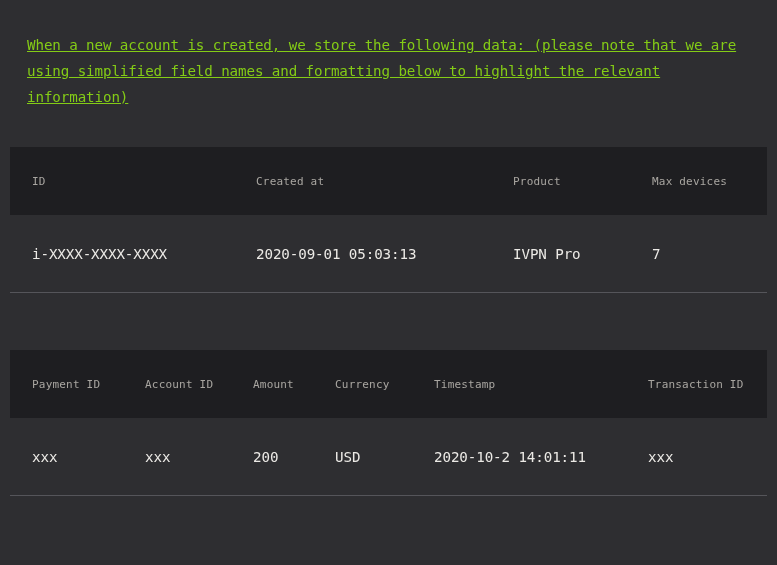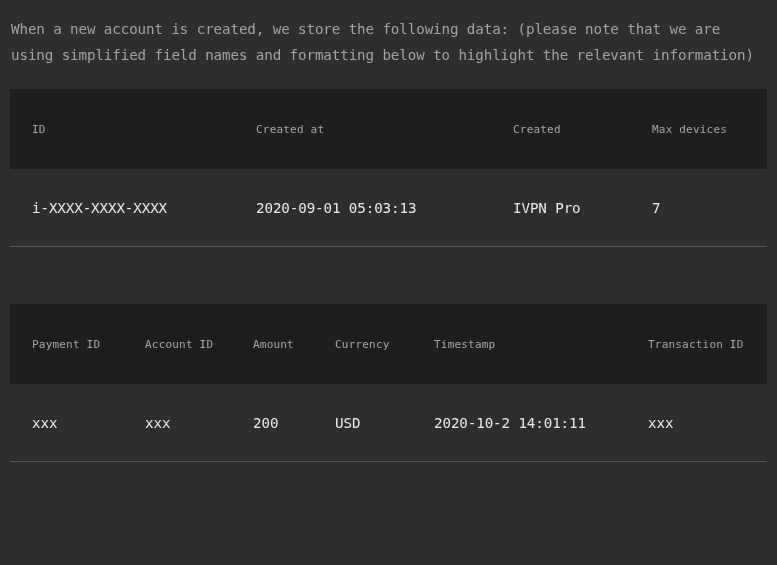--- a/index.html
+++ b/index.html
@@ -33,24 +33,25 @@
     margin: 0;
     padding: 0 12px 0 11px;
   }
 
   .heading-1 { padding-top: 7px; }
   .heading-2 { padding-top: 1px; }
 
   .body-text {
     font-size: 14.2px;
     line-height: 26px;
-    color: #a3a3a3;
-    margin: 0;
+    color: #84cc16;
+    margin: 16px;
     padding: 0 12px 0 11px;
     letter-spacing: -0.1px;
+    text-decoration: underline;
   }
 
   .spacer-after-h1 { height: 16px; }
   .spacer-after-p1 { height: 21px; }
   .spacer-after-t1 { height: 22px; }
   .spacer-after-h2 { height: 14px; }
   .spacer-after-p2 { height: 21px; }
 
   table.data-table {
     border-collapse: collapse;
@@ -64,21 +65,21 @@
     background: #1e1e21;
   }
 
   table.data-table thead th {
     text-align: left;
     font-weight: normal;
     font-size: 11px;
     color: #a9a6a1;
     letter-spacing: 0.2px;
     padding: 0;
-    height: 80px;
+    height: 68px;
     vertical-align: middle;
     white-space: nowrap;
   }
 
   table.data-table tbody tr {
     background: #2e2e31;
   }
 
   table.data-table tbody td {
     font-size: 14.2px;
@@ -131,21 +132,21 @@
       </colgroup>
       <thead>
         <tr>
           <th>
             <span class="cell-pad">ID</span>
           </th>
           <th>
             <span class="cell-pad">Created at</span>
           </th>
           <th>
-            <span class="cell-pad">Created</span>
+            <span class="cell-pad">Product</span>
           </th>
           <th>
             <span class="cell-pad">Max devices</span>
           </th>
         </tr>
       </thead>
       <tbody>
         <tr>
           <td>
             <span class="cell-pad">i-XXXX-XXXX-XXXX</span>

